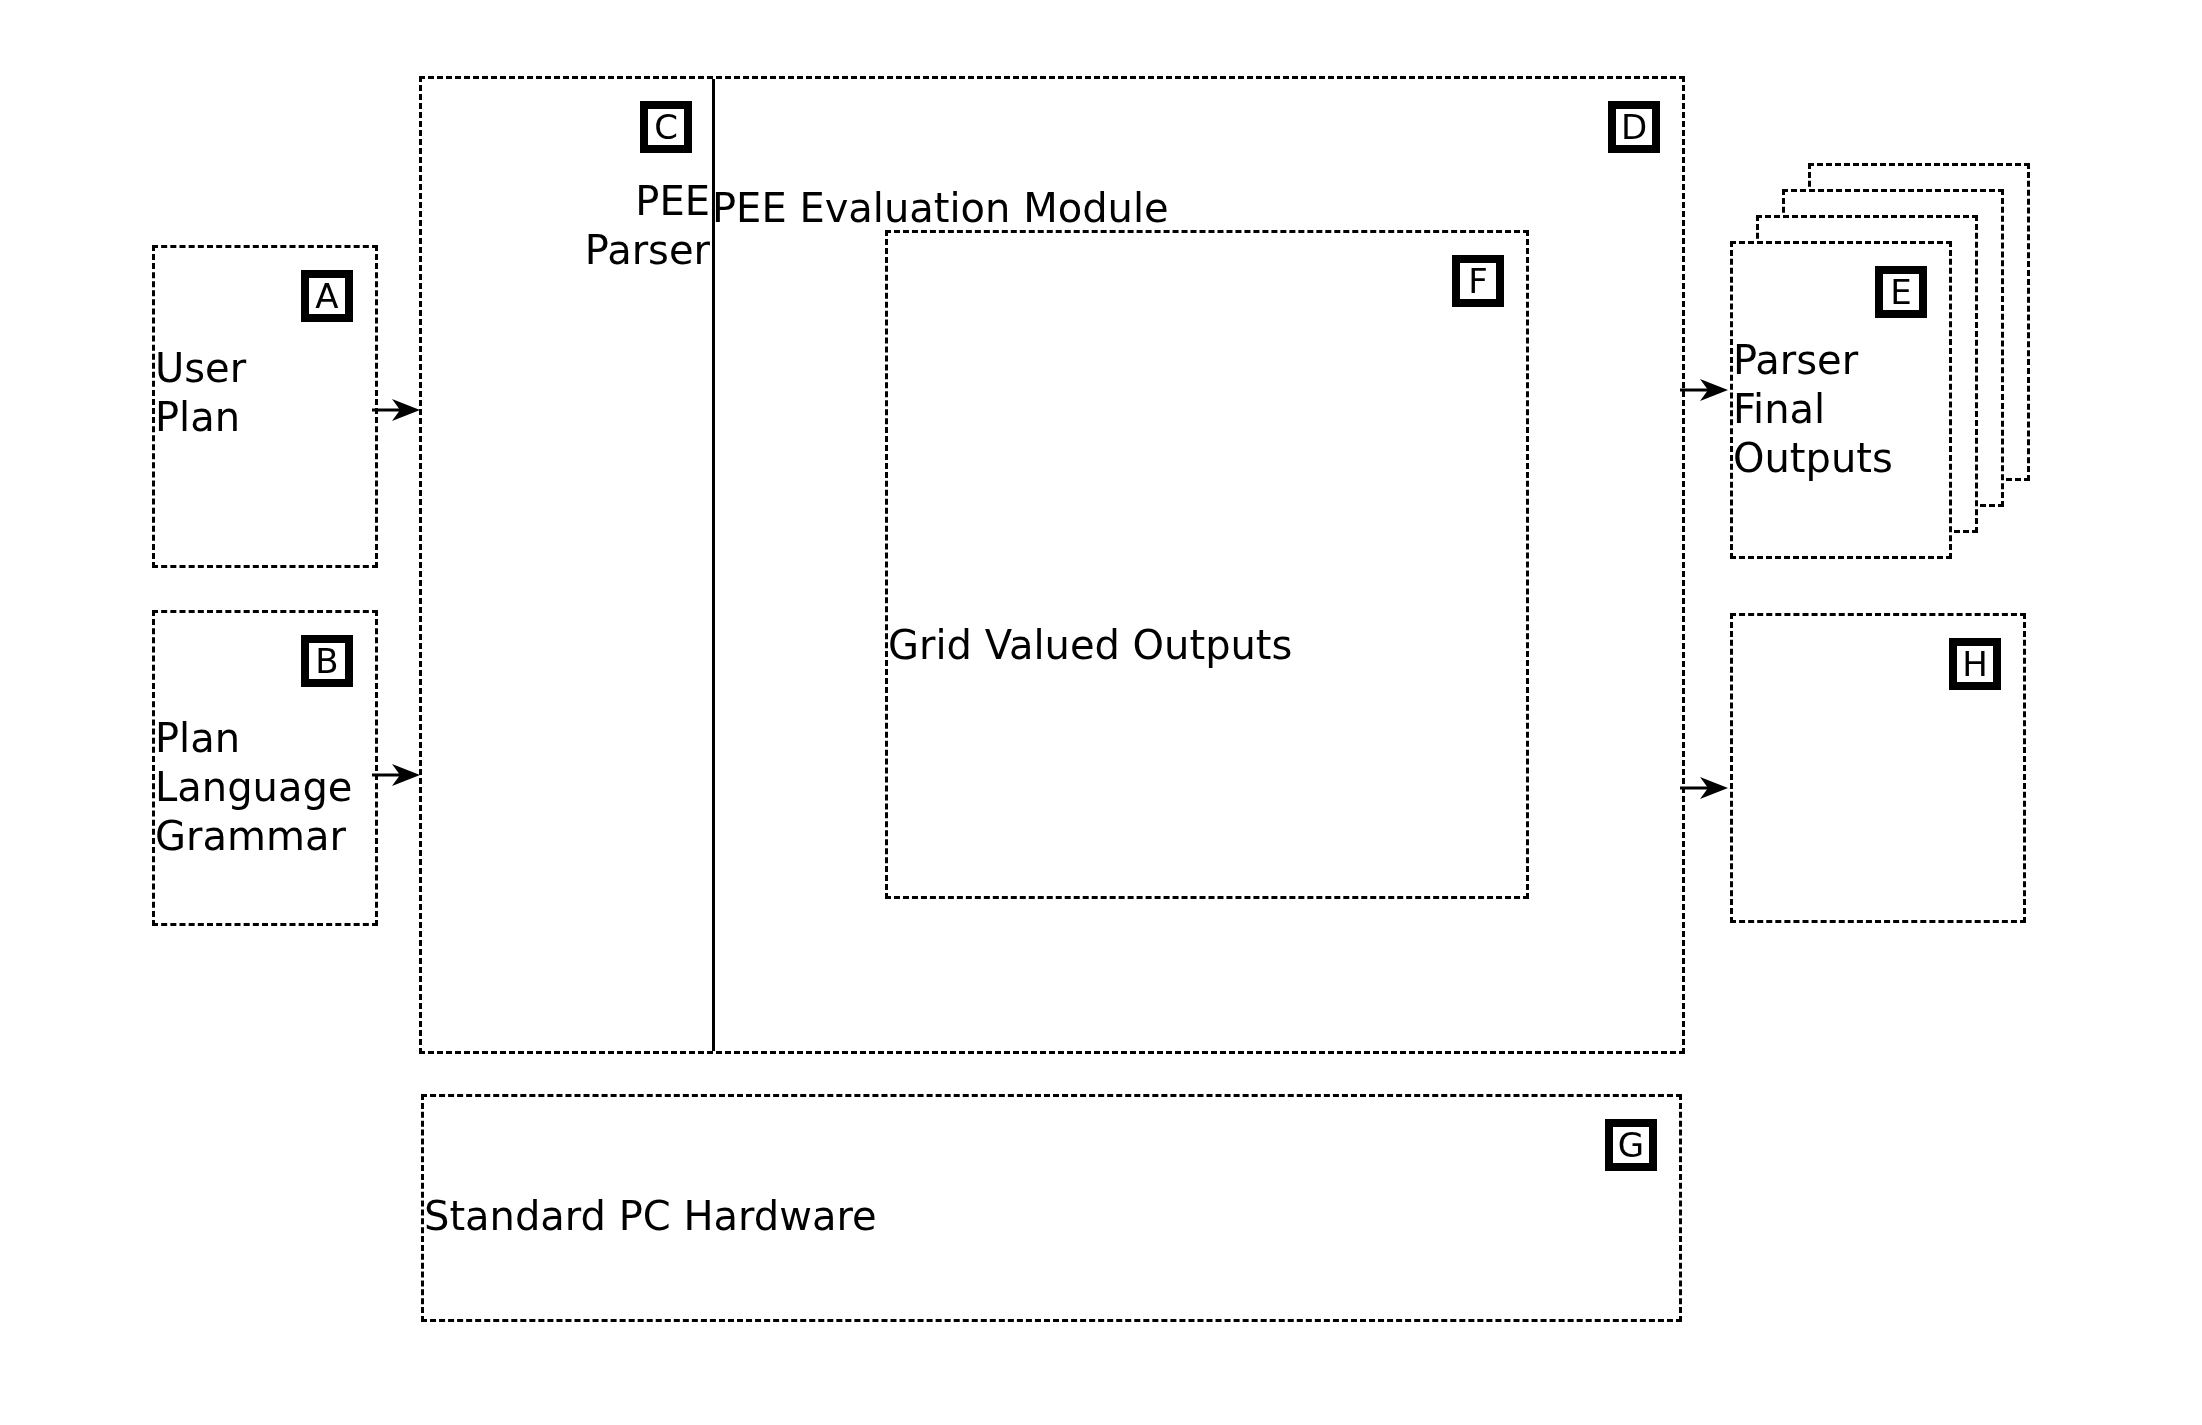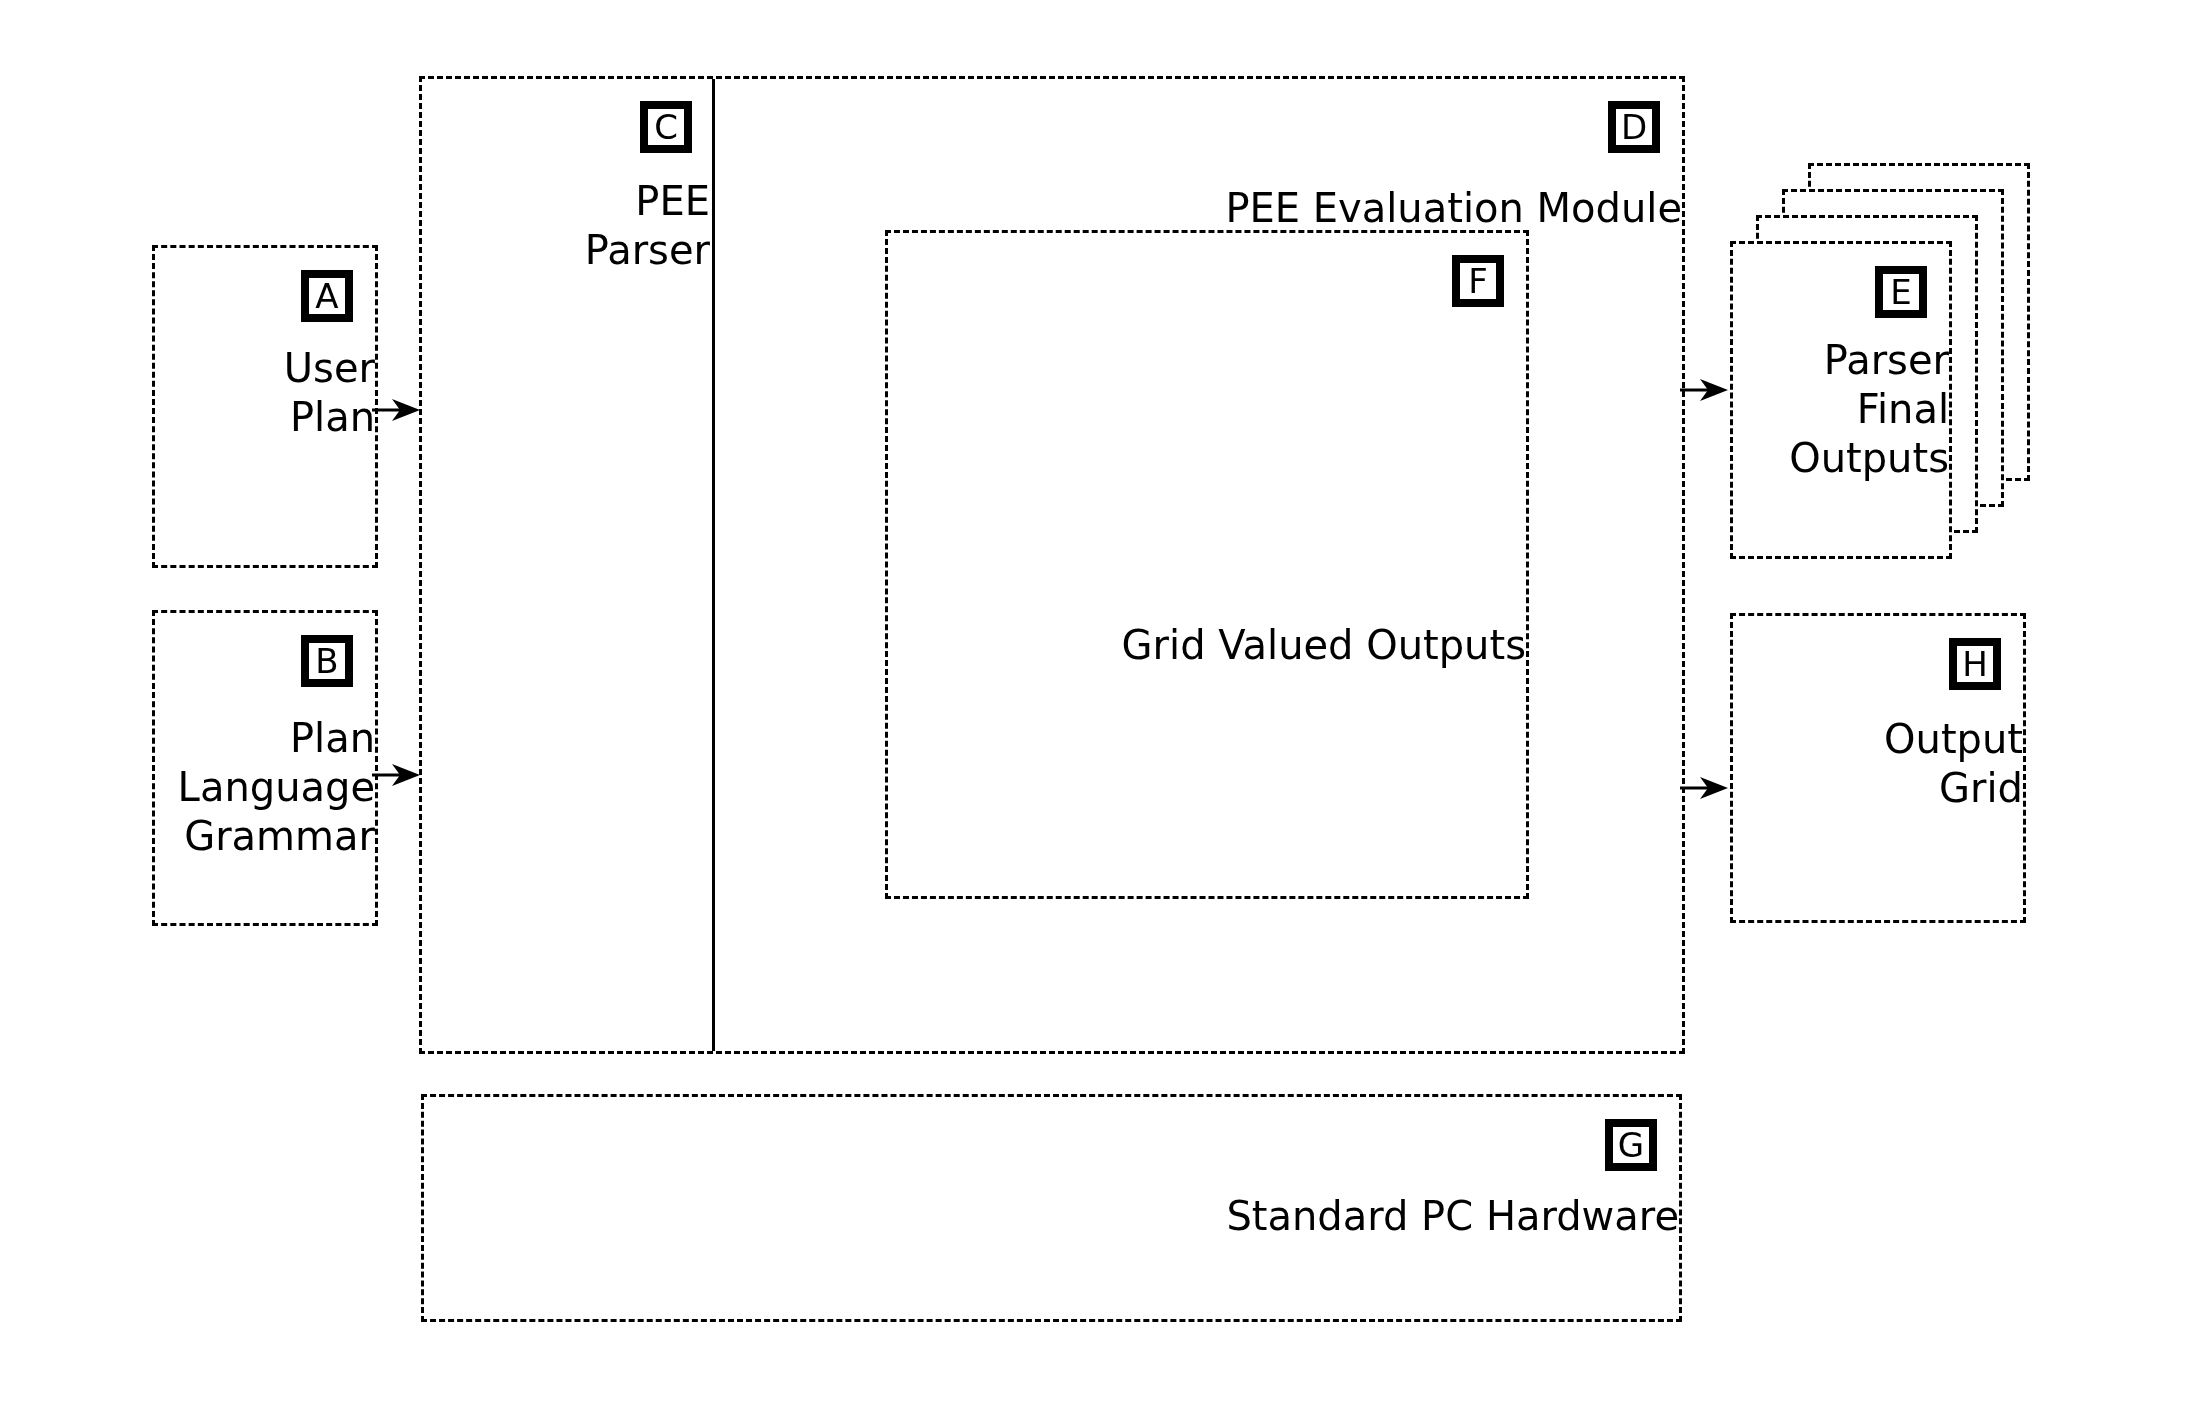--- a/index.html
+++ b/index.html
@@ -22,21 +22,21 @@
   .box {
     position: absolute;
     box-sizing: border-box;
     background: #ffffff;
     border: 3px dashed #000000;
   }
   .box-label-text {
     position: absolute;
     left: 0;
     right: 0;
-    text-align: right;
+    text-align: left;
     color: #000000;
     line-height: 1.22;
     white-space: pre-line;
   }
 
   
   .tag {
     position: absolute;
     box-sizing: border-box;
     background: #ffffff;
@@ -120,22 +120,20 @@
     <div class="stack-sheet" style="left:0px;  top:78px;">
       <div class="tag" style="top:22px; right:22px; width:52px; height:52px;">E</div>
       <div class="box-label-text t-centered" style="top:92px;">Parser
 Final
 Outputs</div>
     </div>
   </div>
 
   <div class="box" id="box-output-grid">
     <div class="tag" style="top:22px; right:22px; width:52px; height:52px;">H</div>
-    <div class="box-label-text t-centered" style="top:99px;">Output
-Grid</div>
   </div>
 
   <div class="box" id="box-hardware">
     <div class="tag" style="top:22px; right:22px; width:52px; height:52px;">G</div>
     <div class="box-label-text t-hardware">Standard PC Hardware</div>
   </div>
 
   <svg class="arrow" style="left:370px; top:390px; width:60px; height:40px;" viewBox="0 0 60 40">
     <path d="M2,20 L44,20" stroke="#000" stroke-width="3" fill="none"></path>
     <path d="M50,20 L22,9 L30,20 L22,31 Z" fill="#000"></path>

